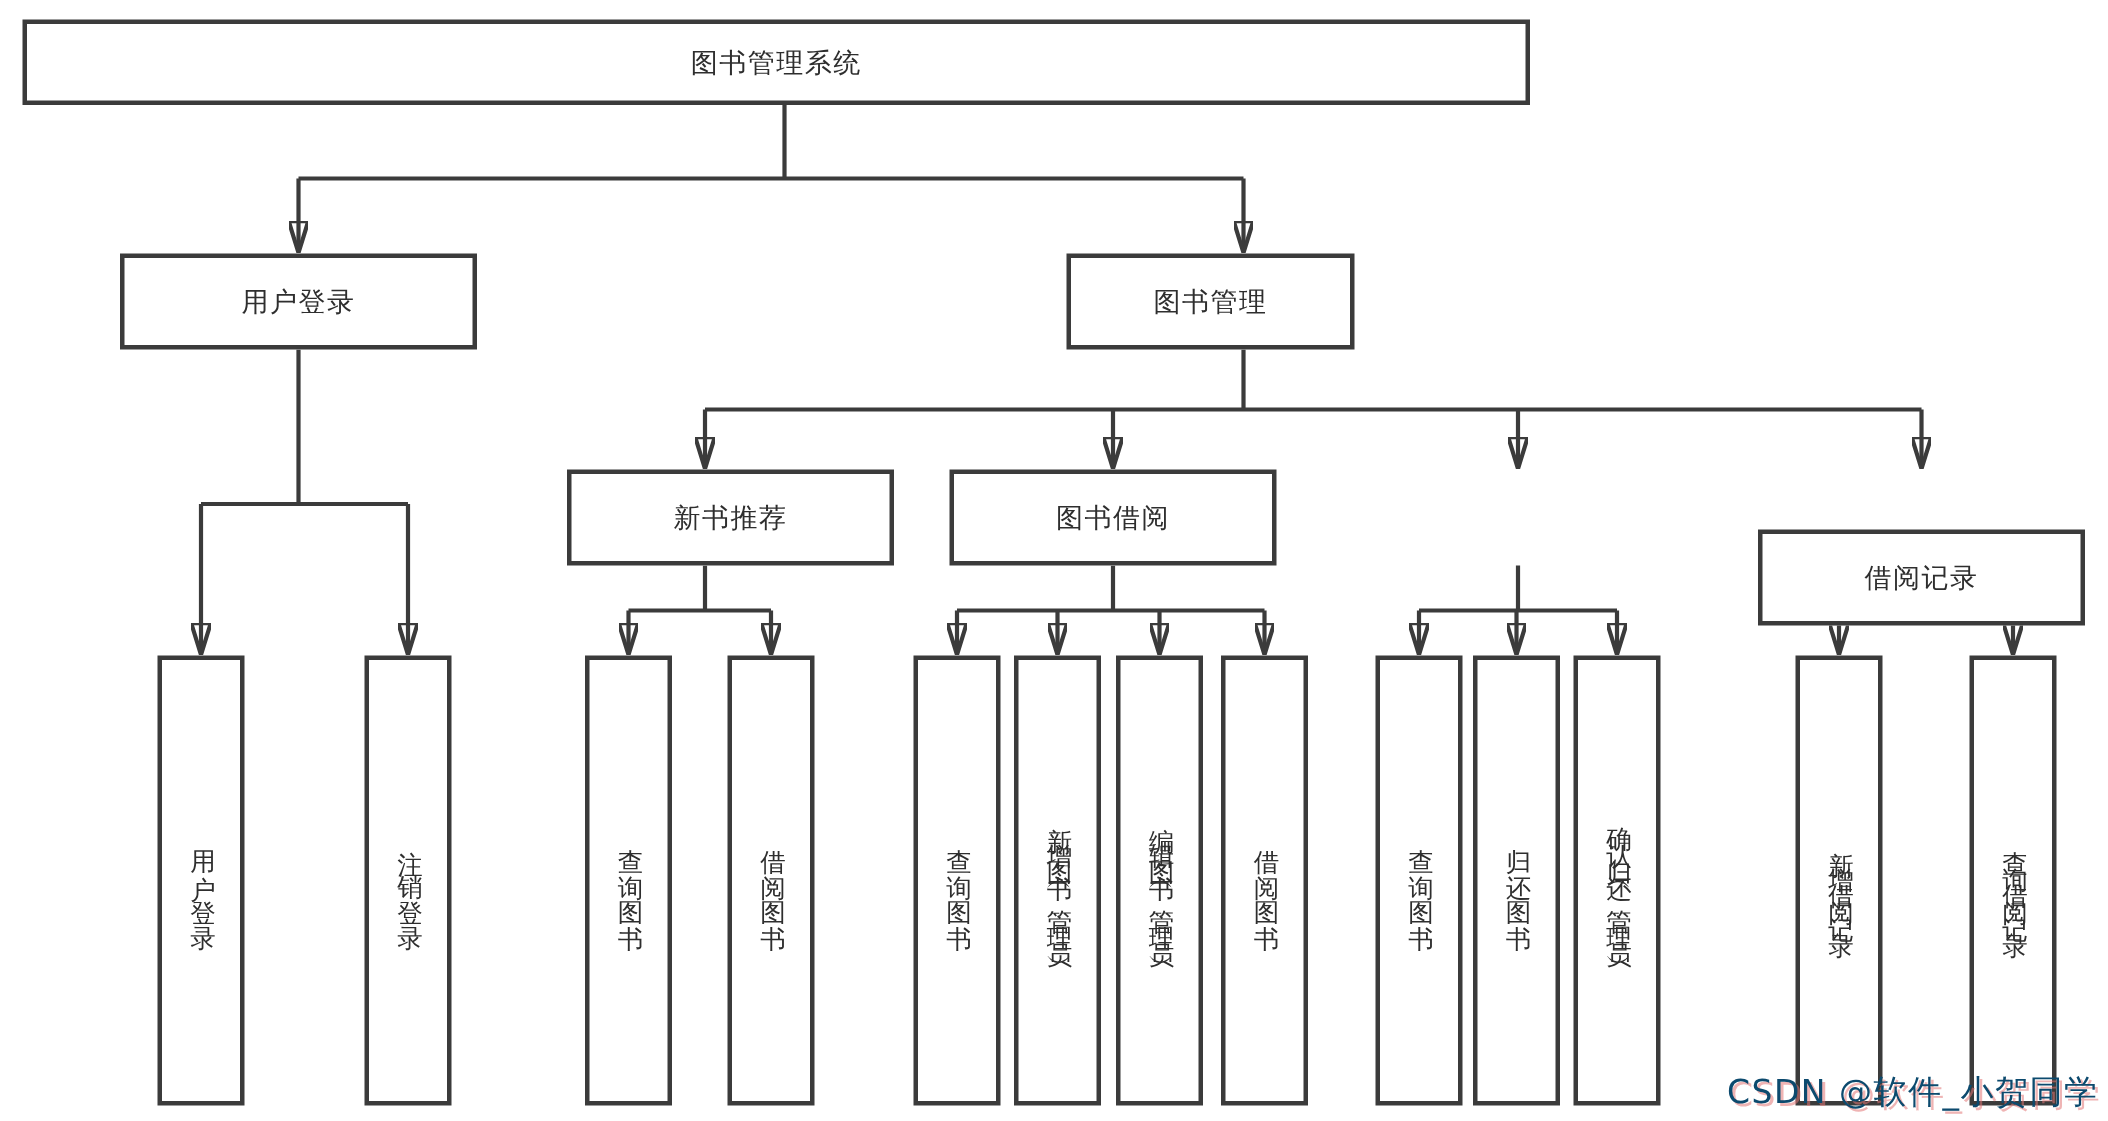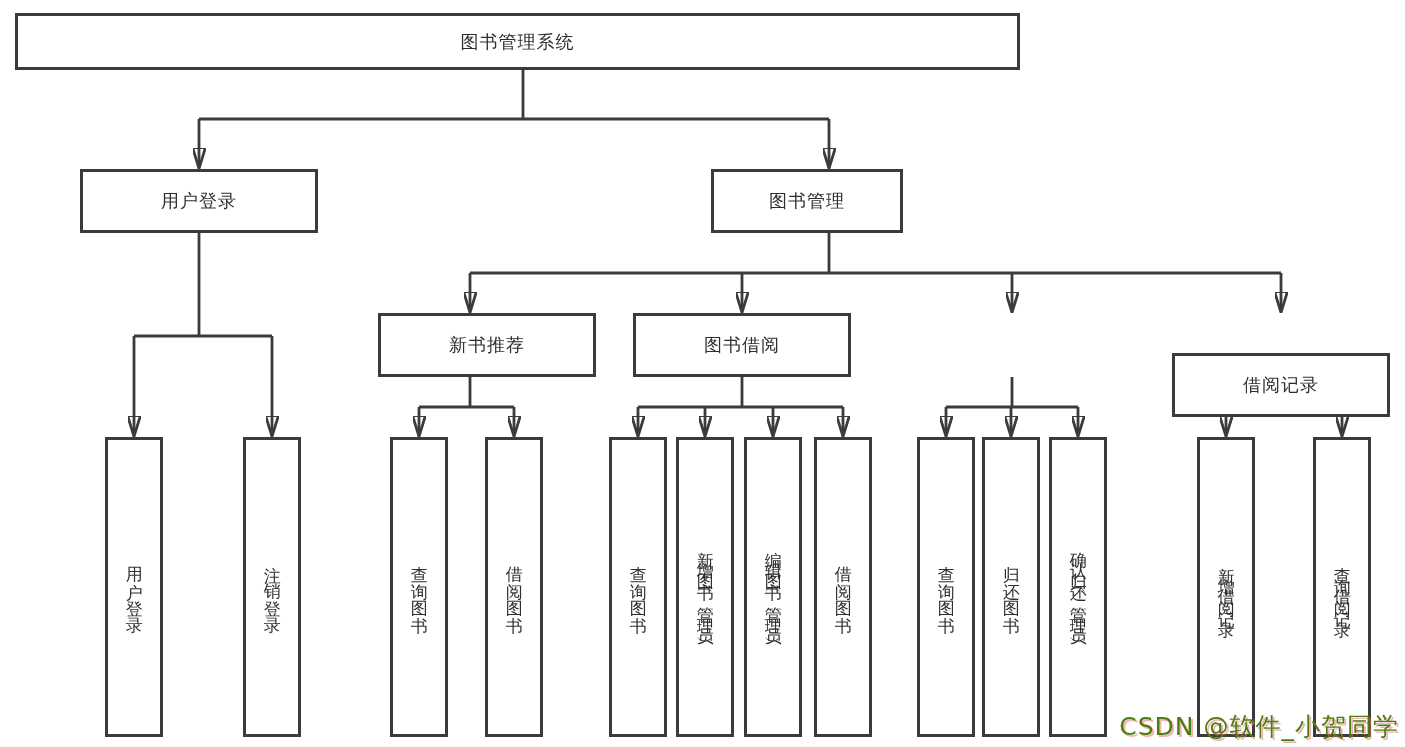--- a/index.html
+++ b/index.html
@@ -67,22 +67,22 @@
   #l-9  { left: 917px;  }
   #l-10 { left: 982px;  }
   #l-11 { left: 1049px; }
   #l-12 { left: 1197px; }
   #l-13 { left: 1313px; }
 
   #watermark {
     position: absolute;
     right: 6px; bottom: 4px;
     z-index: 3;
-    font-size: 25px;
-    color: #4d7c0f;
+    font-size: 22px;
+    color: #0c4a6e;
     text-shadow: 2px 2px 0 rgba(226, 118, 118, 0.55);
     letter-spacing: 1px;
   }
 </style>
 </head>
 <body>
 
 <div id="diagram">
 
   <svg id="connectors" viewBox="0 0 1405 747" xmlns="http://www.w3.org/2000/svg">

